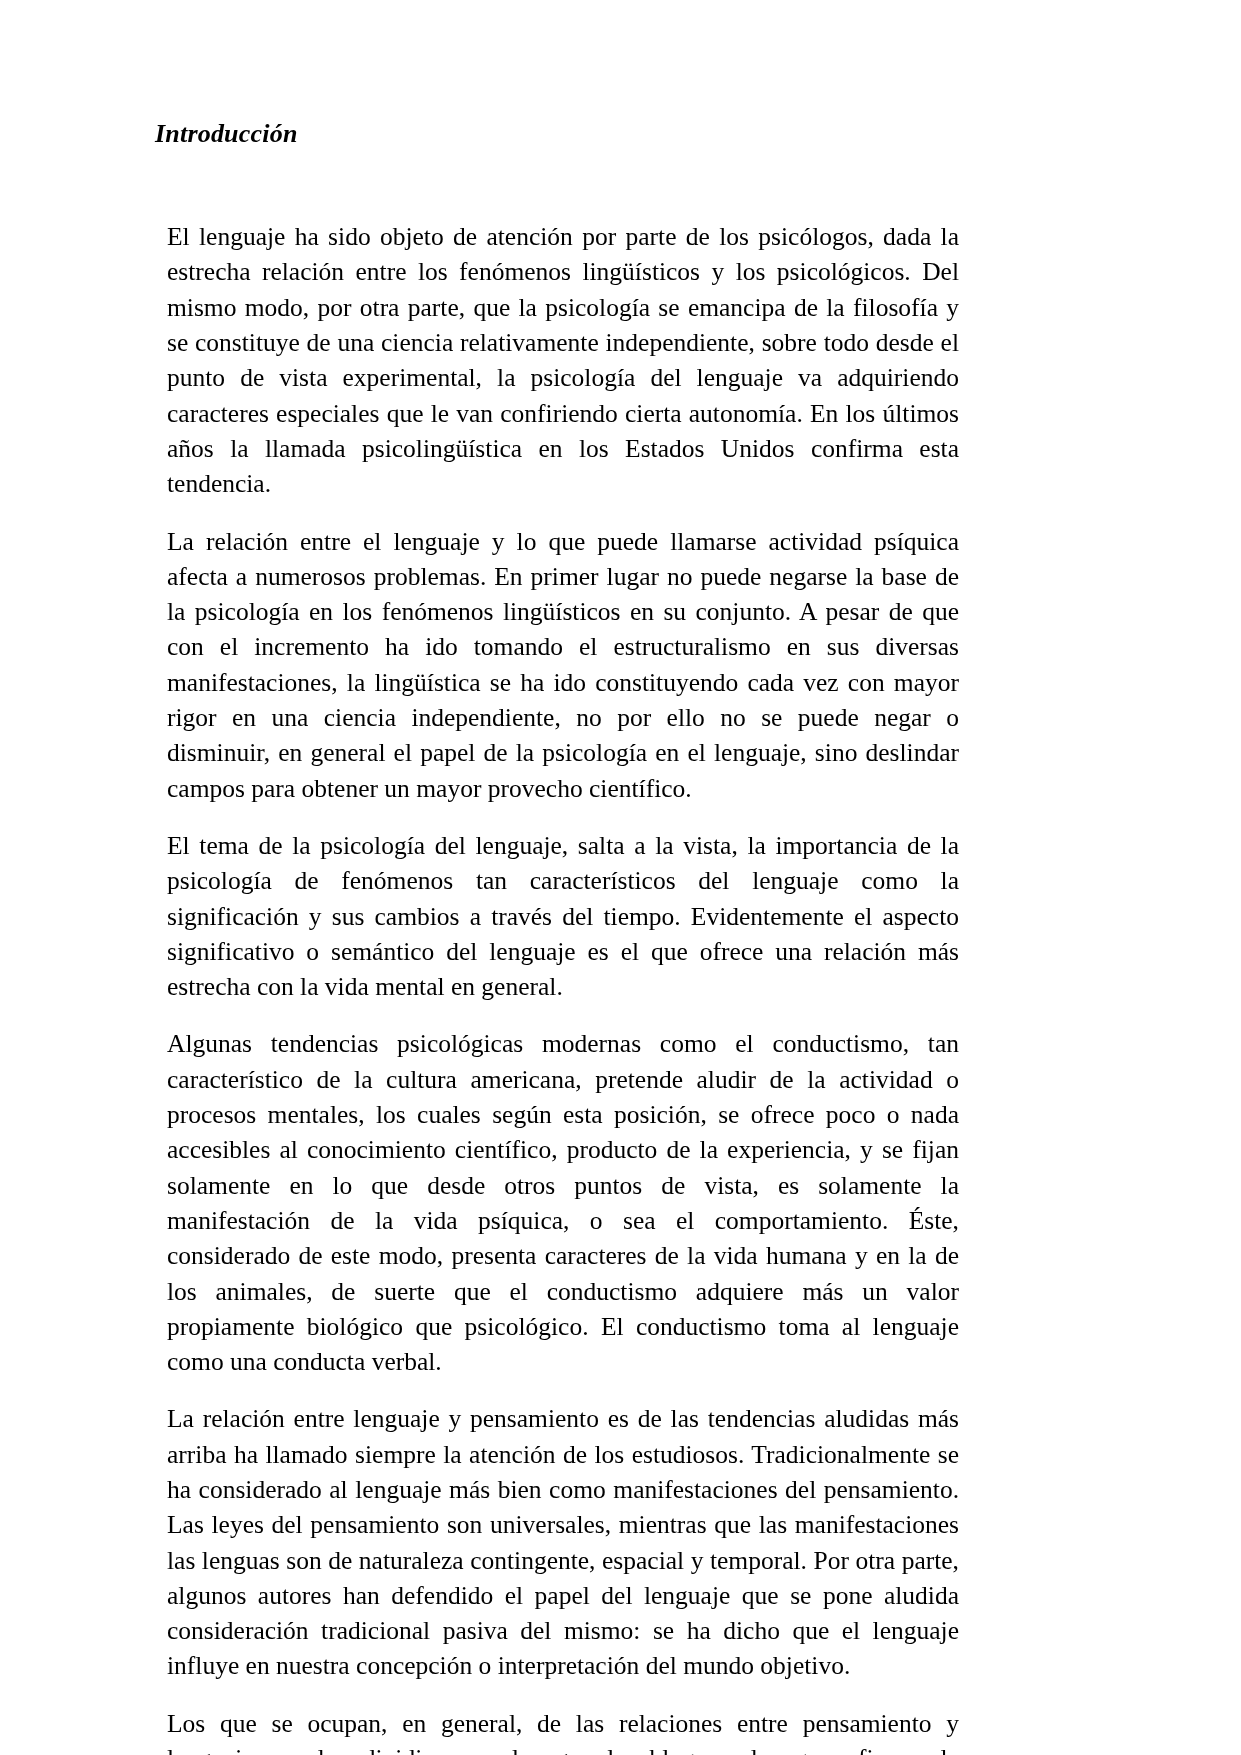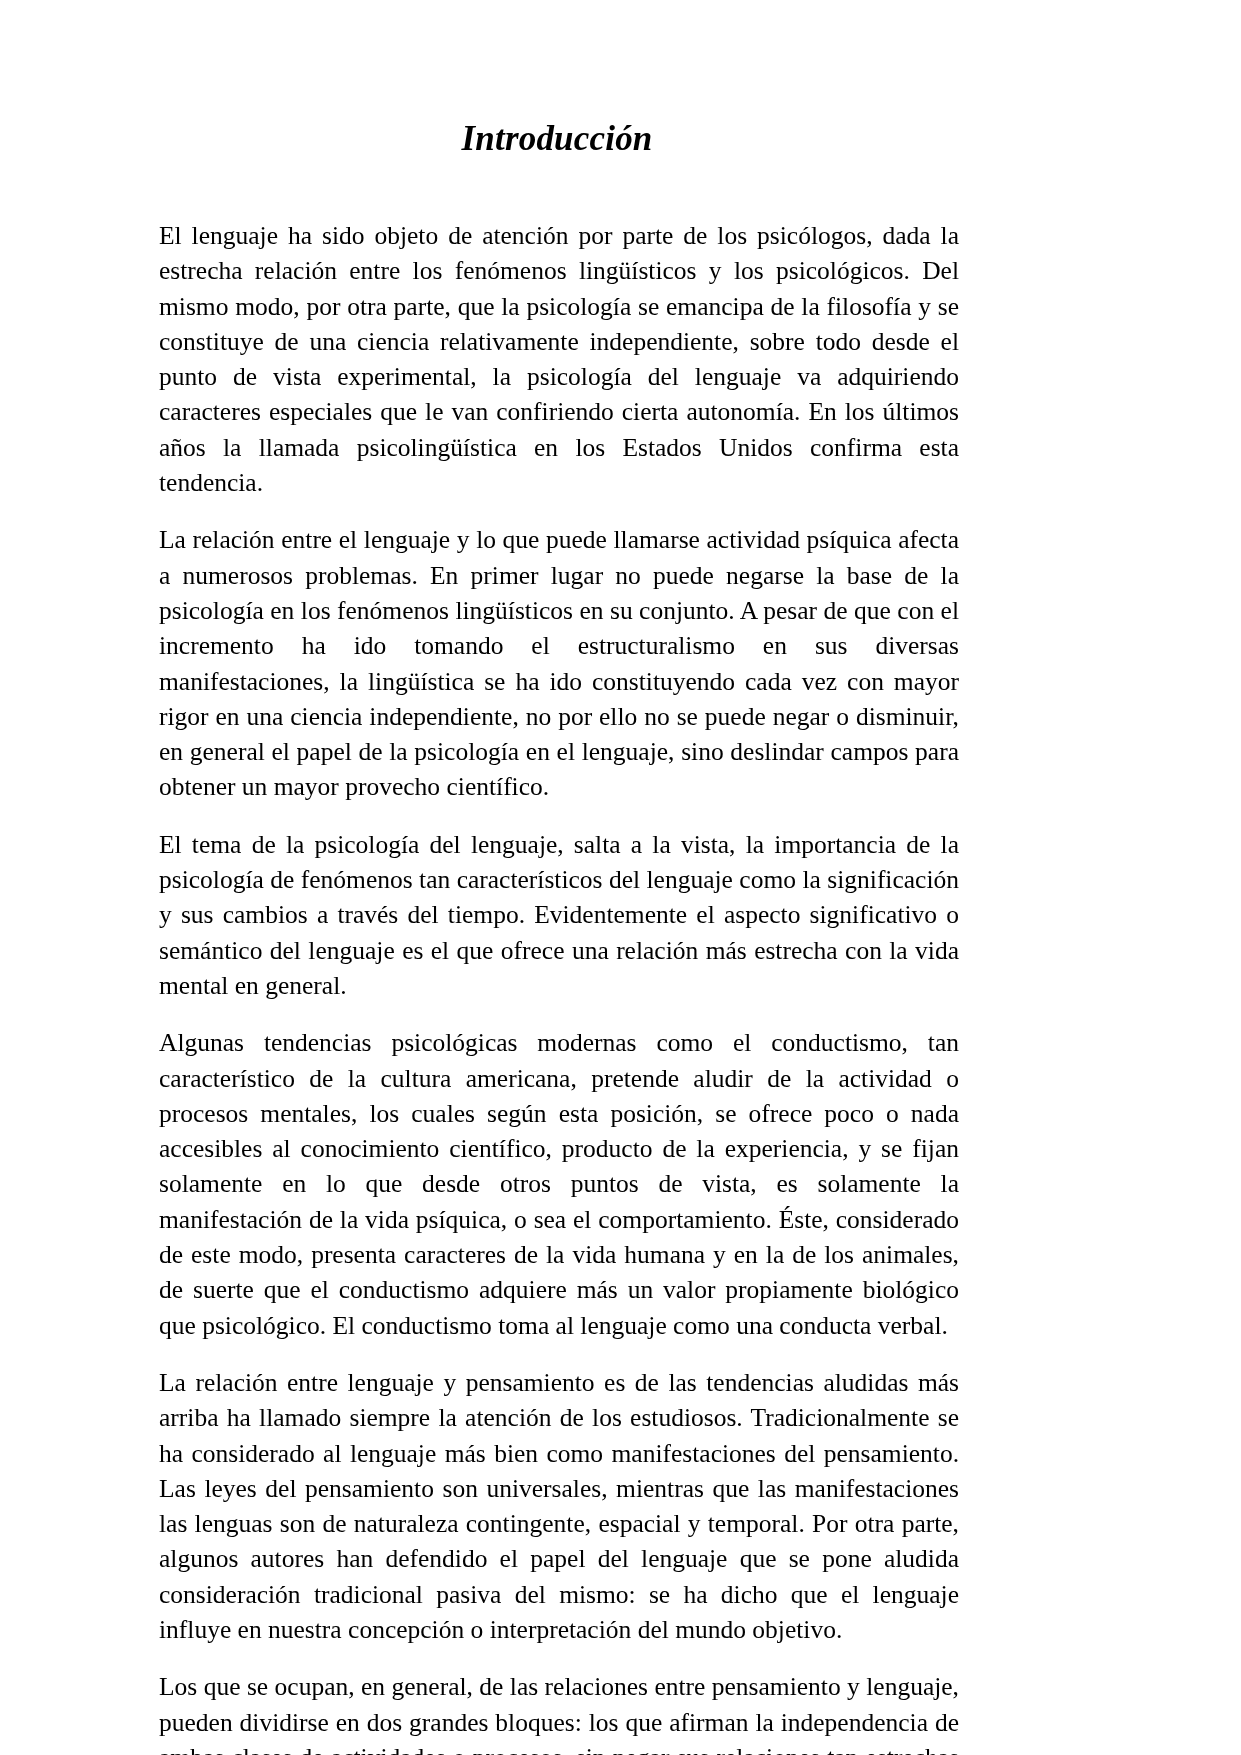--- a/index.html
+++ b/index.html
@@ -21,37 +21,36 @@
     background: #ffffff;
     box-sizing: border-box;
   }
   .content {
     position: absolute;
     left: 155px;
     top: 118px;
     width: 804px;
   }
   .doc-title {
-    font-size: 35px;
+    font-size: 26px;
     font-weight: bold;
     font-style: italic;
-    text-align: center;
-    margin: 0 0 0 0;
+    margin: 0 0 12px 0;
     line-height: 1.2;
     letter-spacing: 0.2px;
   }
   .title-gap {
     height: 58px;
   }
   p.para {
     font-size: 25.5px;
     line-height: 35.3px;
     text-align: justify;
     text-justify: inter-word;
-    margin: 0 0 22px 4px;
+    margin: 0 0 22px 12px;
     hyphens: none;
     word-spacing: 0px;
   }
   p.para:last-child {
     margin-bottom: 0;
   }
 </style>
 </head>
 <body>
 

